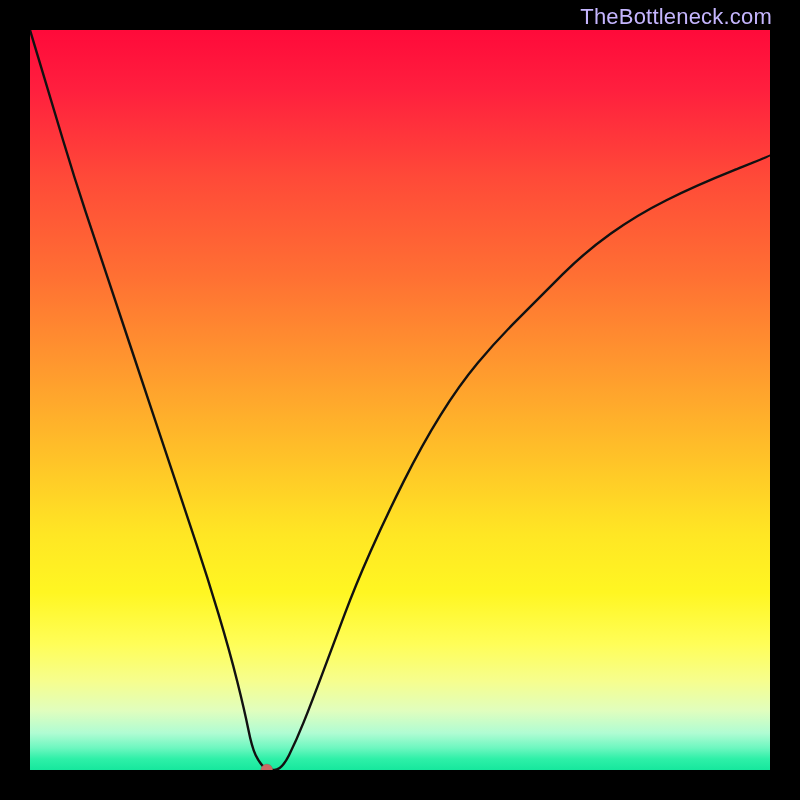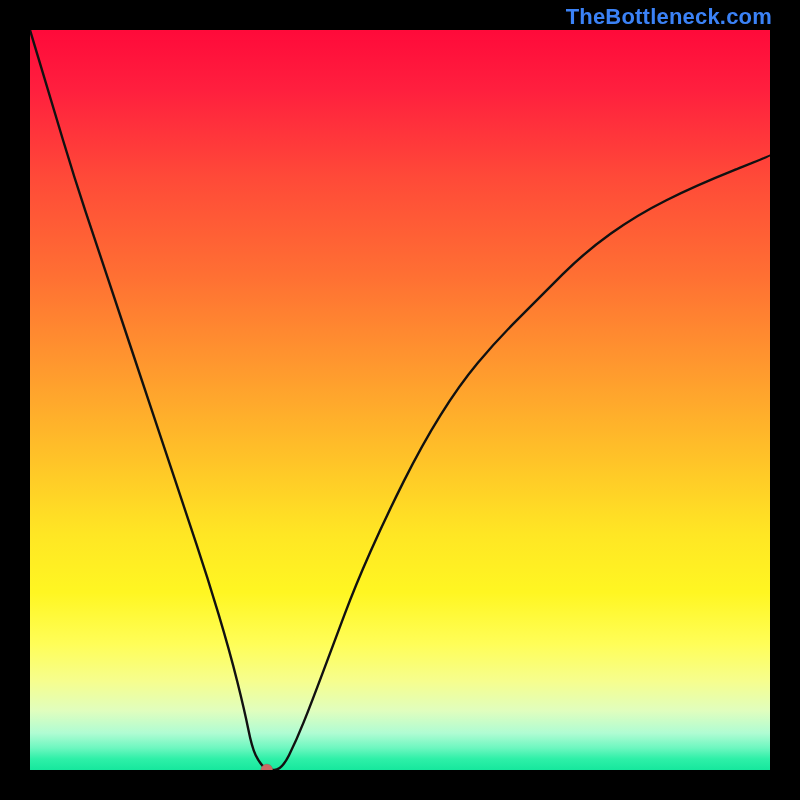--- a/index.html
+++ b/index.html
@@ -51,23 +51,23 @@
     position: absolute;
     inset: 0;
     width: 100%;
     height: 100%;
     pointer-events: none;
   }
   .watermark {
     position: absolute;
     top: 4px;
     right: 28px;
-    color: #3b82f6;
+    color: #c4b5fd;
     font-size: 22px;
-    font-weight: 700;
+    font-weight: 400;
     letter-spacing: 0.2px;
   }
   .curve path {
     stroke: #111;
     stroke-width: 2.4;
     fill: none;
     stroke-linecap: round;
     stroke-linejoin: round;
   }
   .dot {

